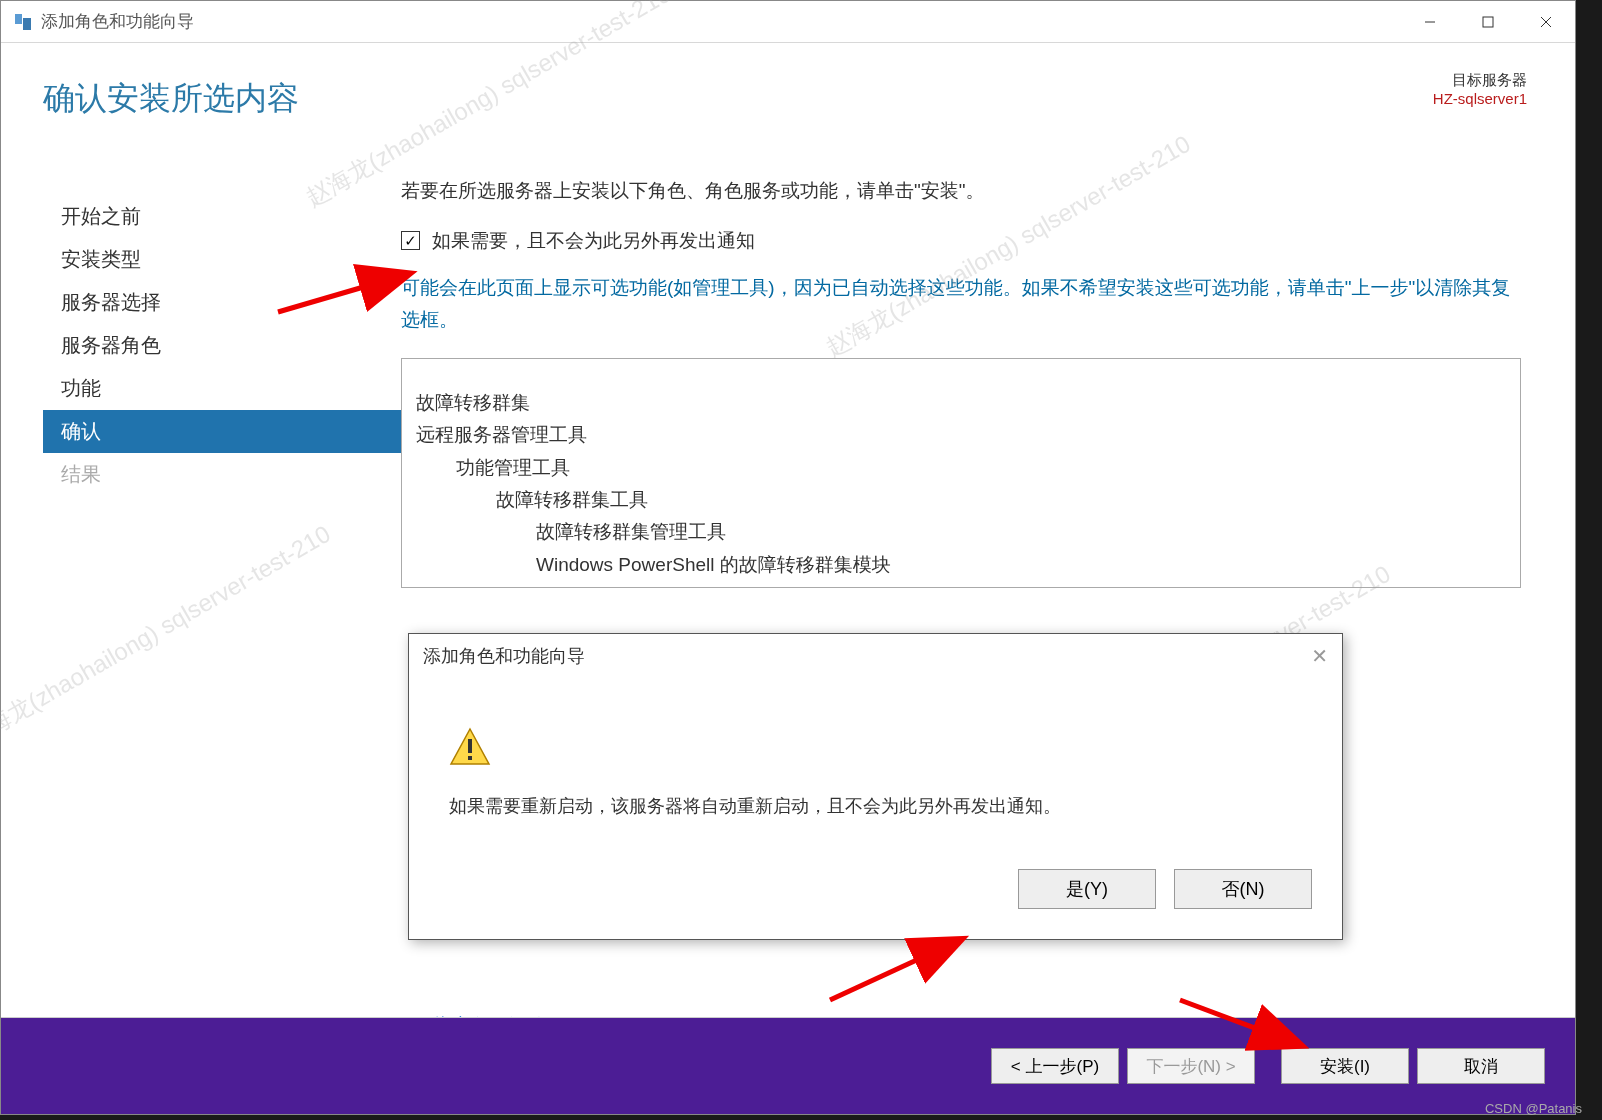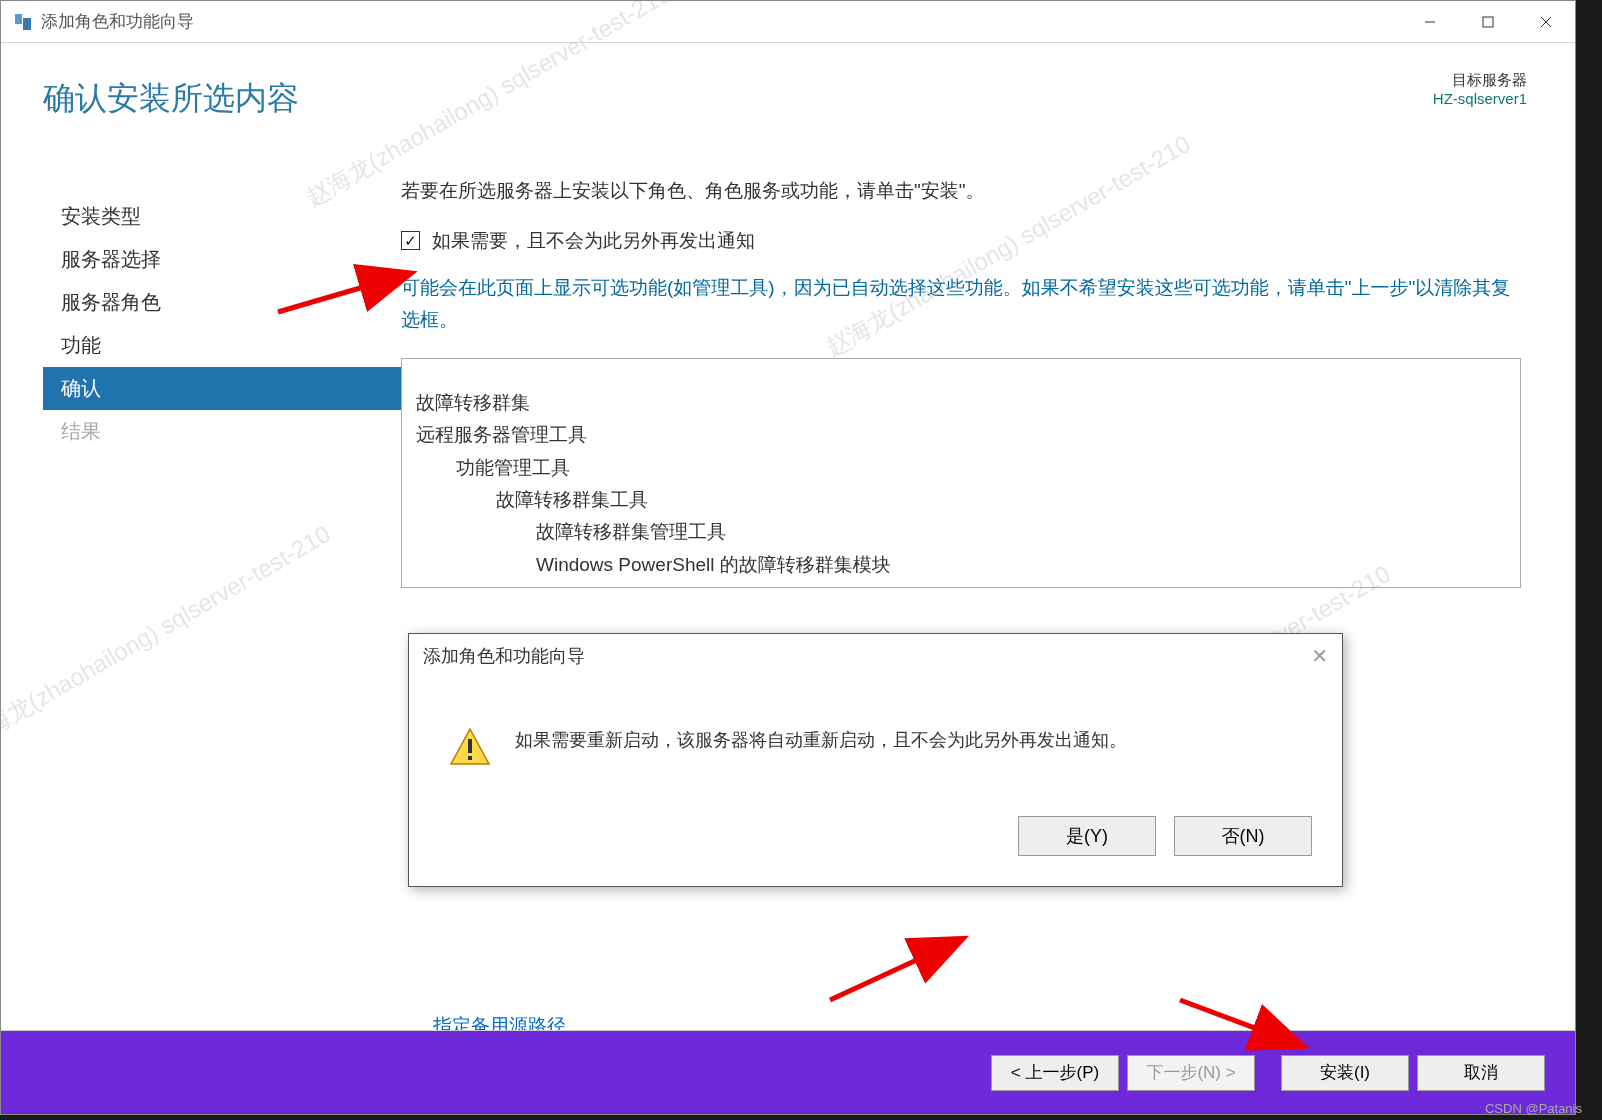--- a/index.html
+++ b/index.html
@@ -36,21 +36,21 @@
     .page-title { font-size: 32px; color: #2c7aa8; font-weight: 300; margin-bottom: 56px; }
     
     .target-server {
       position: absolute;
       right: 48px; top: 28px;
       text-align: right;
       font-size: 15px;
       color: #333;
     }
     .target-server-label { color: #333; }
-    .target-server-name { color: #0f766e; }
+    .target-server-name { color: #b91c1c; }
     
     .main-layout { display: flex; gap: 0; }
     
     .sidebar { width: 358px; padding-top: 18px; }
     .sidebar-item {
       padding: 8px 12px 8px 18px;
       font-size: 20px;
       color: #333;
       cursor: pointer;
     }
@@ -90,28 +90,28 @@
     .feature-item { font-size: 19px; color: #333; line-height: 1.7; }
     .indent-1 { padding-left: 40px; }
     .indent-2 { padding-left: 80px; }
     .indent-3 { padding-left: 120px; }
     
     .alternate-link { color: #0066cc; font-size: 19px; margin-top: 10px; cursor: pointer; position:absolute; left: 432px; top: 960px; }
     
     .footer {
       position: absolute;
       bottom: 0; left: 0; right: 0;
-      height: 84px;
+      height: 97px;
       border-top: 1px solid #ccc;
       display: flex;
       justify-content: flex-end;
       align-items: center;
       padding-right: 30px;
       gap: 8px;
-      background: #6d28d9;
+      background: #4c1d95;
     }
     .footer-btn {
       min-width: 128px;
       height: 36px;
       border: 1px solid #999;
       background: #eee;
       font-size: 17px;
       display: flex;
       align-items: center;
       justify-content: center;
@@ -135,20 +135,21 @@
       display: flex;
       justify-content: space-between;
       align-items: center;
     }
     .dialog-close { color: #999; cursor: pointer; font-size: 20px; }
     .dialog-body {
       padding: 48px 40px 48px 40px;
       display: flex;
       gap: 24px;
       align-items: flex-start;
+      flex-direction: column;
     }
     .warn-icon { width: 42px; height: 42px; flex-shrink: 0; }
     .warn-icon svg { width: 100%; height: 100%; }
     .dialog-text { font-size: 18px; color: #333; line-height: 1.6; }
     .dialog-footer {
       display: flex;
       justify-content: flex-end;
       gap: 18px;
       padding: 0 30px 30px 0;
     }
@@ -219,20 +220,21 @@
 
   <div class="content">
     <div class="page-title">确认安装所选内容</div>
     <div class="target-server">
       <div class="target-server-label">目标服务器</div>
       <div class="target-server-name">HZ-sqlserver1</div>
     </div>
 
     <div class="main-layout">
       <div class="sidebar">
+        <div class="sidebar-item">开始之前</div>
         <div class="sidebar-item">安装类型</div>
         <div class="sidebar-item">服务器选择</div>
         <div class="sidebar-item">服务器角色</div>
         <div class="sidebar-item">功能</div>
         <div class="sidebar-item selected">确认</div>
         <div class="sidebar-item disabled">结果</div>
       </div>
 
       <div class="main">
         <div class="instruction">若要在所选服务器上安装以下角色、角色服务或功能，请单击"安装"。</div>

